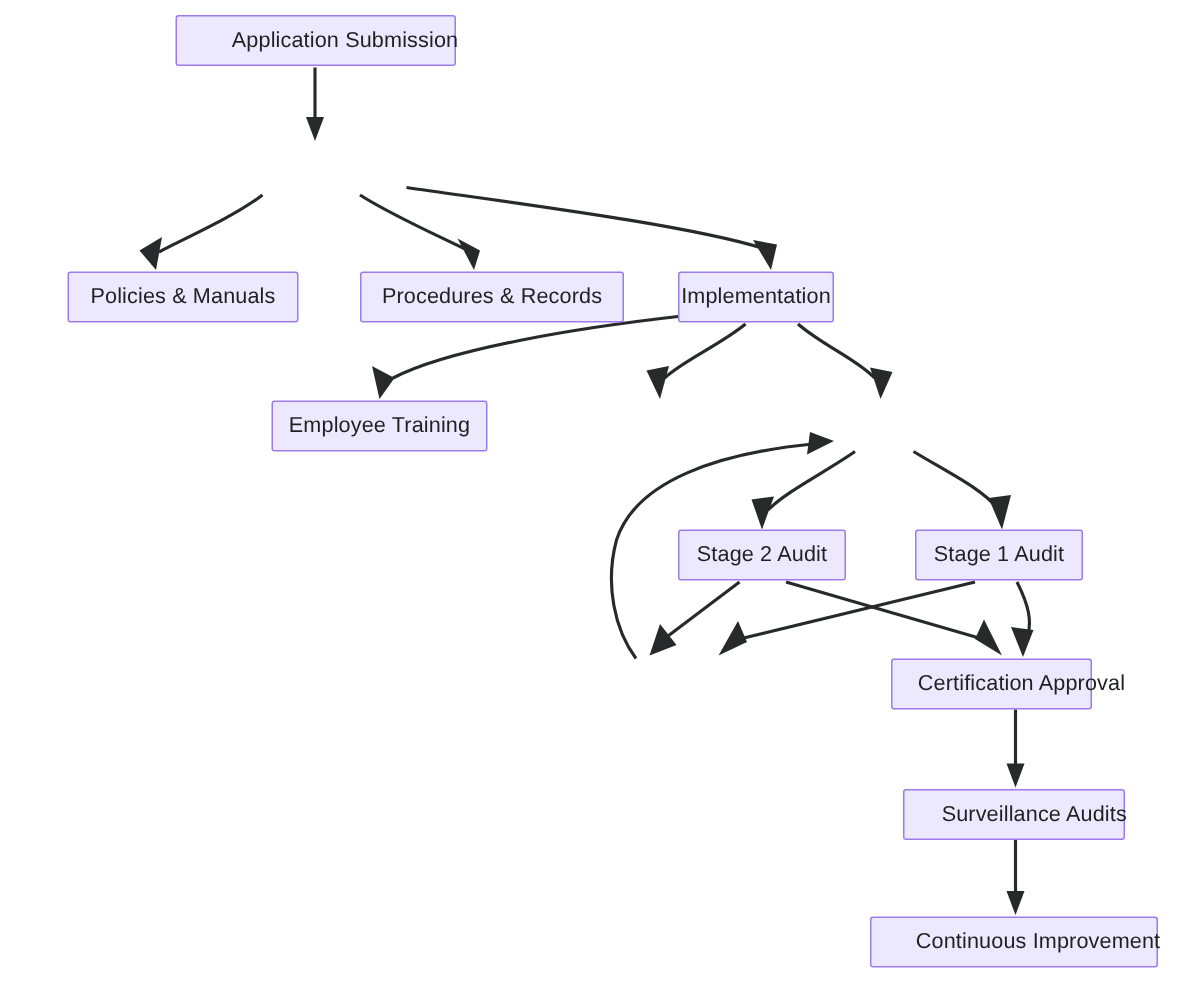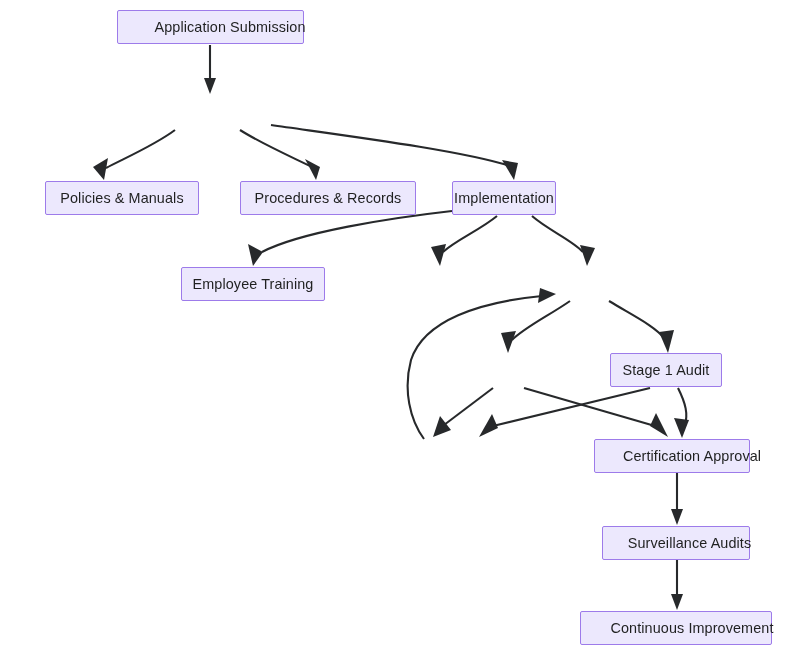--- a/index.html
+++ b/index.html
@@ -150,27 +150,30 @@
   <div class="node-box" style="left:452px;top:181px;width:104px;height:34px;">
     <span>Implementation</span>
   </div>
 
   <div class="node-box" style="left:181px;top:267px;width:144px;height:34px;">
     <span>Employee Training</span>
   </div>
 
 
 
+  <div class="node-box" style="left:452px;top:353px;width:112px;height:34px;">
+    <span>Stage 2 Audit</span>
+  </div>
 
   <div class="node-box" style="left:610px;top:353px;width:112px;height:34px;">
     <span>Stage 1 Audit</span>
   </div>
 
 
-  <div class="node-box" style="left:594px;top:439px;width:156px;height:34px;padding-left:40px;">
+  <div class="node-box" style="left:594px;top:439px;width:134px;height:34px;padding-left:40px;">
     <span>Certification Approval</span>
   </div>
 
   <div class="node-box" style="left:602px;top:526px;width:148px;height:34px;padding-left:27px;">
     <span>Surveillance Audits</span>
   </div>
 
   <div class="node-box" style="left:580px;top:611px;width:192px;height:34px;padding-left:32px;">
     <span>Continuous Improvement</span>
   </div>

